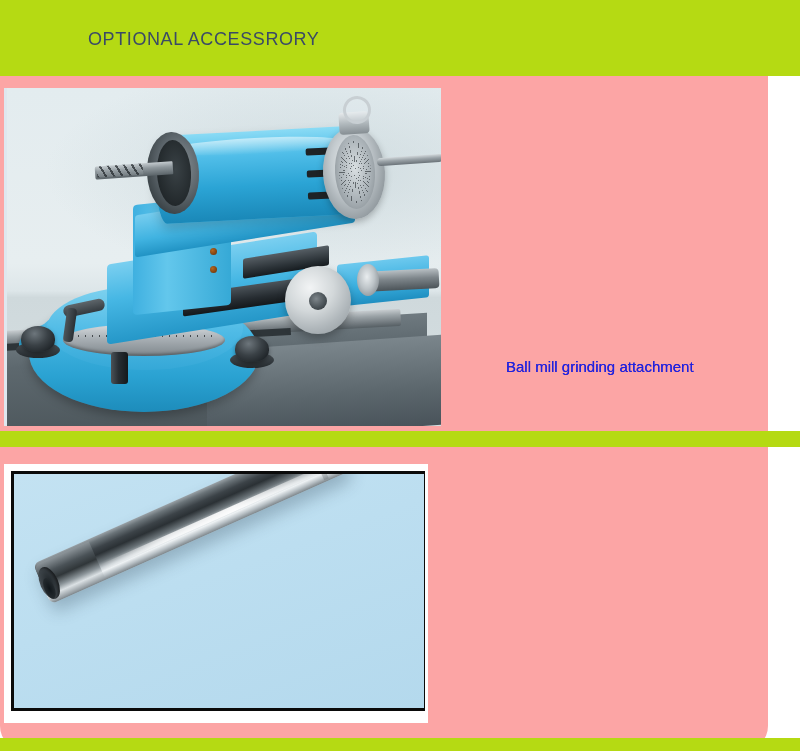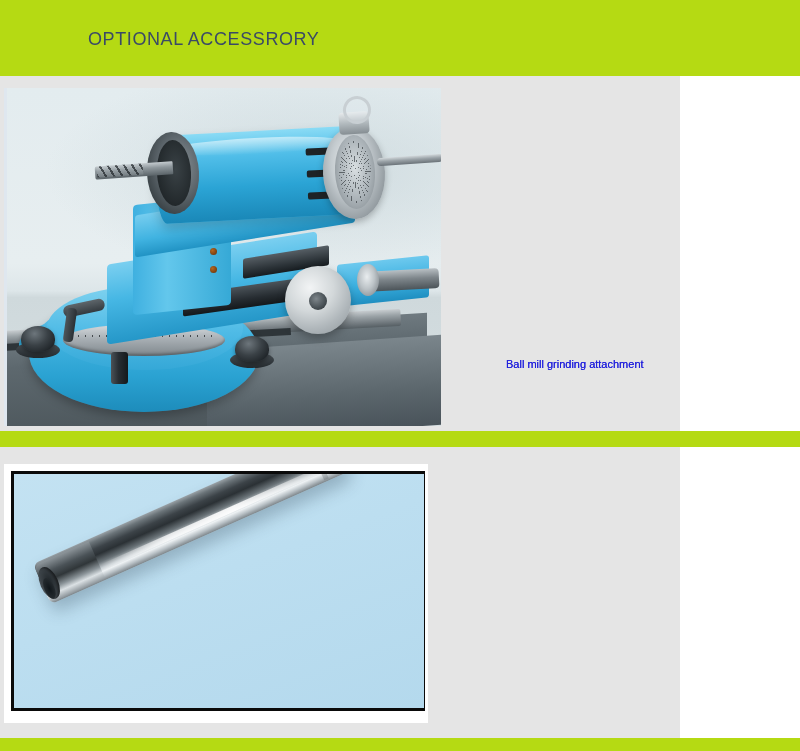--- a/index.html
+++ b/index.html
@@ -9,23 +9,24 @@
   }
   body {
     width: 800px;
     height: 751px;
     font-family: "Liberation Sans", sans-serif;
     overflow: hidden;
   }
 
   .page {
     position: relative;
-    width: 680px;
+    width: 768px;
     height: 751px;
-    background: #e5e5e5;
+    background: #fca5a5;
+    border-radius: 25px;
   }
 
   
   .header-band {
     position: absolute;
     left: 0; top: 0;
     width: 800px;
     height: 76px;
     background: #b5da13;
   }
@@ -92,21 +93,21 @@
     height: 240px;
     border: 3px solid #0a0a0a;
     box-sizing: border-box;
     overflow: hidden;
     background: #bcdef0;
   }
 
   .caption {
     position: absolute;
     color: #2222dd;
-    font-size: 11px;
+    font-size: 15px;
     font-family: "Liberation Sans", sans-serif;
     white-space: nowrap;
     text-shadow: 0 0 0.5px #2222dd;
   }
   .caption-1 { left: 506px; top: 270px; }
 
   
   .scene1 {
     position: absolute;
     inset: 0;

